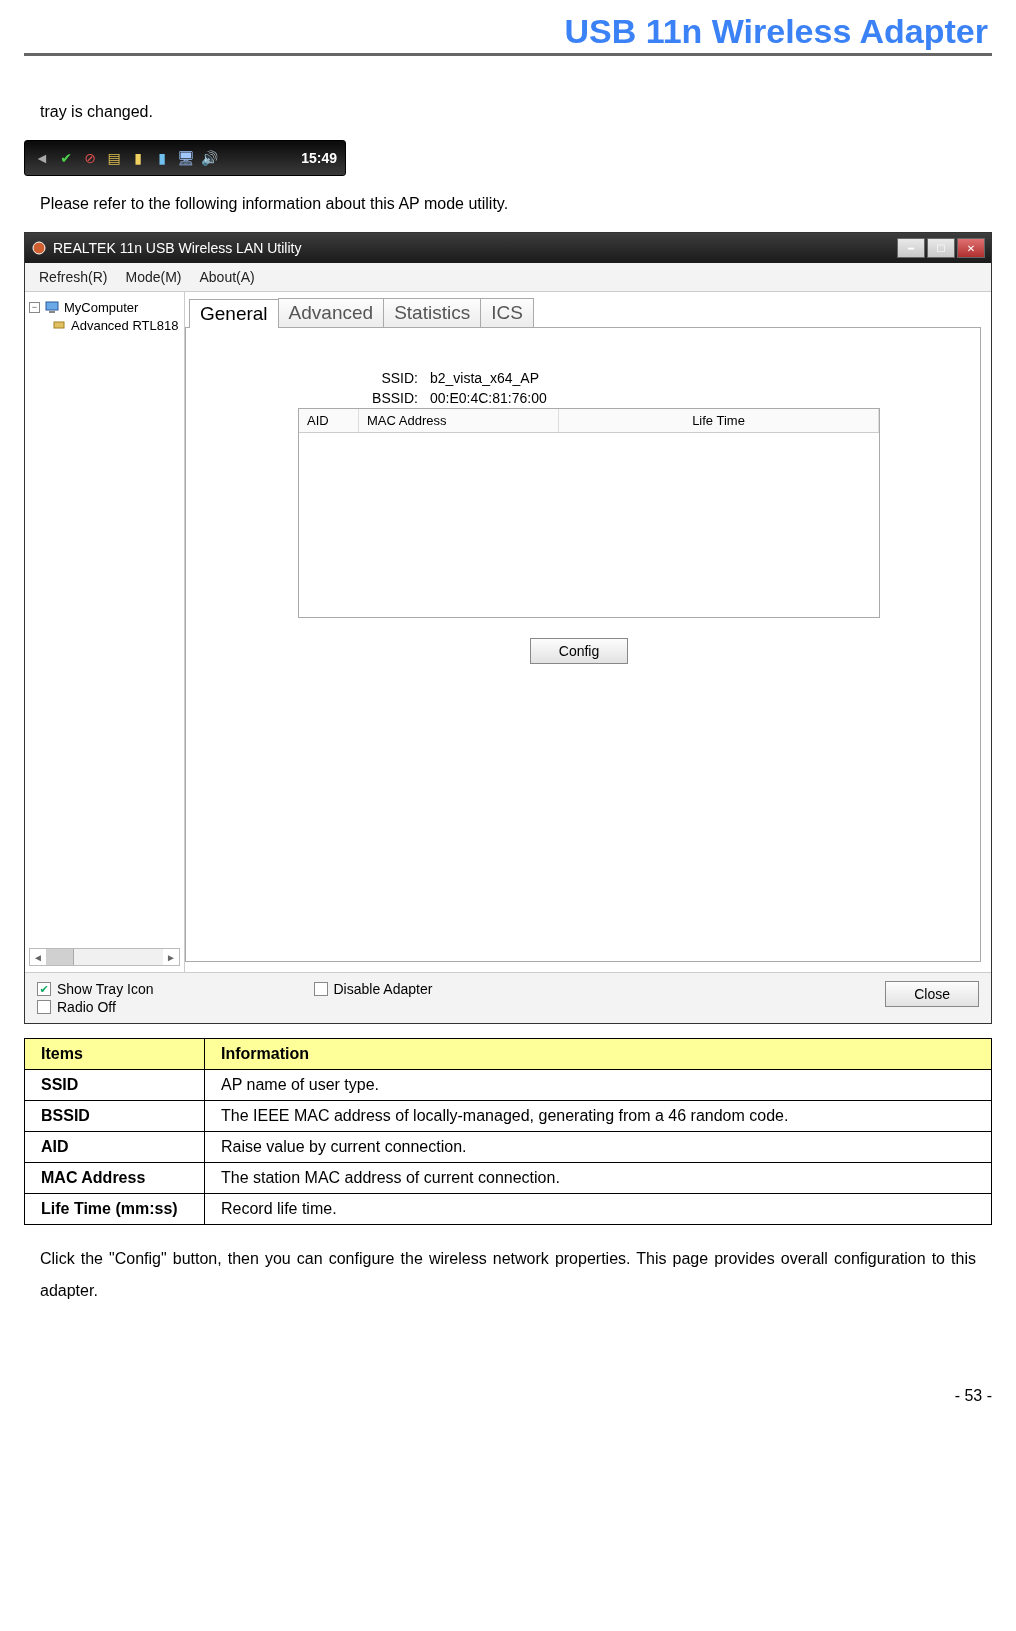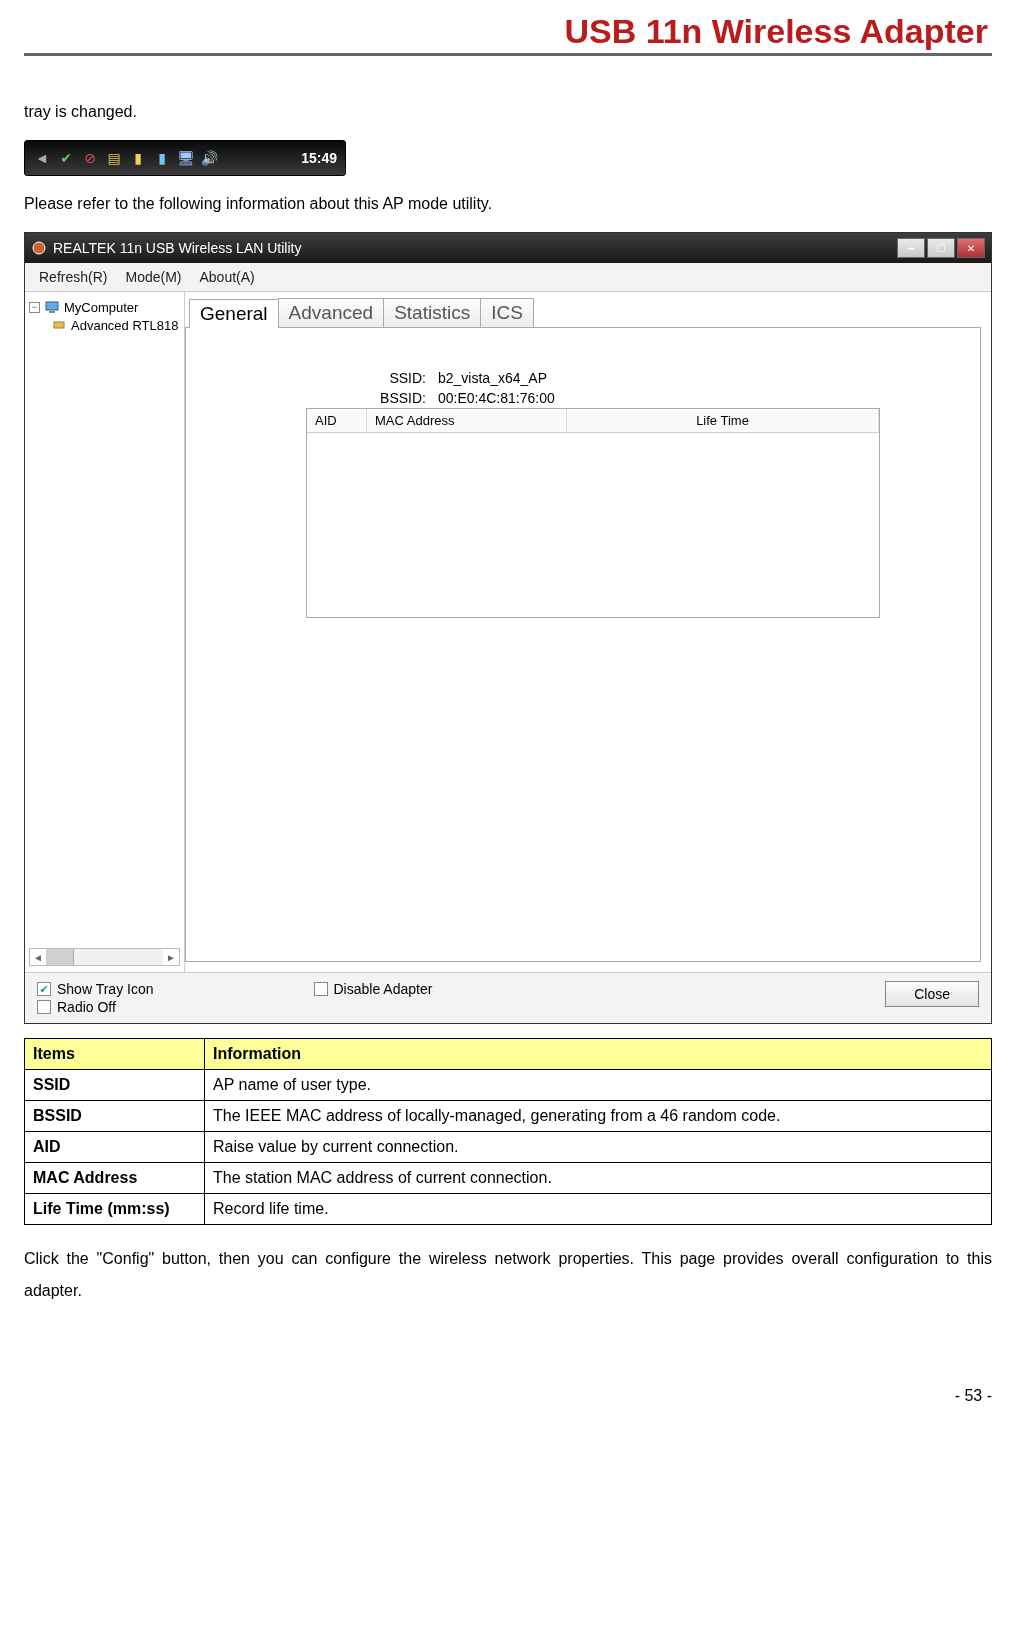--- a/index.html
+++ b/index.html
@@ -1,20 +1,20 @@
 <!DOCTYPE html>
 <html><head>
 <meta charset="utf-8">
 <style>
   * { box-sizing: border-box; margin: 0; padding: 0; }
   body { font-family: Arial, sans-serif; font-size: 16px; color: #000; width: 1016px; margin: 0 auto; padding: 12px 24px 24px 24px; }
   .doc-header { text-align: right; border-bottom: 3px solid #666; padding-bottom: 2px; margin-bottom: 40px; }
   .doc-header span { font-size: 34px; font-weight: bold; color: #b0b0b0; background: #808080; color: #eee; padding: 0 4px; }
-  .doc-header span { background: none; color: #b91c1c; }
-  .body-text { line-height: 2; margin: 12px 0; text-align: justify; }
+  .doc-header span { background: none; color: #3b82f6; }
+  .body-text { line-height: 2; margin: 12px 16px; text-align: justify; }
 
   
   .systray { width: 322px; height: 36px; background: linear-gradient(#0a0a0a,#3a3a3a); border: 1px solid #000; border-radius: 3px; display: flex; align-items: center; gap: 6px; padding: 0 8px; margin: 4px 0 12px 0; color: #fff; font-size: 14px; }
   .systray .icon { width: 18px; height: 18px; display: flex; align-items: center; justify-content: center; font-size: 14px; }
   .systray .arrow { color: #aaa; }
   .systray .clock { margin-left: auto; font-weight: bold; }
 
   
   .app-window { width: 100%; border: 1px solid #333; margin: 8px 0 14px 0; font-family: "Segoe UI", Tahoma, sans-serif; font-size: 14px; }
   .titlebar { height: 30px; background: linear-gradient(#3d3d3d,#1a1a1a); color: #fff; display: flex; align-items: center; padding: 0 6px; }
@@ -30,21 +30,21 @@
   .sidebar { width: 160px; border-right: 1px solid #ccc; padding: 6px 4px; font-size: 13px; background: #fff; position: relative; }
   .tree-row { display: flex; align-items: center; gap: 4px; padding: 1px 0; }
   .indent { padding-left: 22px; }
   .tree-toggle { width: 11px; height: 11px; border: 1px solid #888; font-size: 9px; display:flex; align-items:center; justify-content:center; color:#555; }
   .tree-icon { width: 16px; height: 16px; display:flex; align-items:center; justify-content:center; }
 
   .main-pane { flex: 1; padding: 6px 10px 10px 0; display:flex; flex-direction:column; }
   .tabbar { display: flex; gap: 0; padding-left: 4px; }
   .tab { border: 1px solid #aaa; border-bottom: none; padding: 3px 10px; background: linear-gradient(#fdfdfd,#ececec); font-size: 19px; color:#555; margin-right:-1px; }
   .tab.active { background: #fff; font-weight: normal; color:#000; position:relative; top:1px; }
-  .tab-content { border: 1px solid #aaa; flex:1; padding: 40px 40px 20px 40px; display:flex; flex-direction:column; }
+  .tab-content { border: 1px solid #aaa; flex:1; padding: 40px 40px 20px 32px; display:flex; flex-direction:column; }
   .kv-row { display: flex; gap: 12px; margin: 2px 0 2px 140px; font-size: 14px; }
   .kv-row .k { width: 60px; text-align: right; }
   .fieldset-label { margin: 16px 0 4px 80px; font-size: 14px; }
   .assoc-table-box { border: 1px solid #aaa; margin: 0 60px 16px 80px; height: 210px; background:#fff; }
   .assoc-head { display: flex; border-bottom: 1px solid #ccc; background:#fafafa; font-size:13px; }
   .assoc-head div { padding: 4px 8px; border-right: 1px solid #ddd; }
   .assoc-head .c1 { width: 60px; }
   .assoc-head .c2 { width: 200px; }
   .assoc-head .c3 { flex:1; text-align:center; }
   .config-btn-row { text-align: center; margin-top: 4px; }
@@ -56,21 +56,21 @@
   .sidebar-scroll .sthumb{ position:absolute; left:0; top:0; height:100%; width:28px; background:#d0d0d0; border-right:1px solid #aaa;}
 
   .app-footer { border-top: 1px solid #ccc; padding: 8px 12px; display: flex; align-items: flex-start; gap: 40px; background:#f3f3f3; }
   .footer-col { display:flex; flex-direction:column; gap:2px; }
   .chk-row { display:flex; align-items:center; gap:6px; font-size:14px; }
   .chk { width:14px; height:14px; border:1px solid #888; background:#fff; display:flex; align-items:center; justify-content:center; font-size:11px; color:#1a6; }
   .footer-spacer { flex:1; }
 
   
   table.info { width:100%; border-collapse: collapse; margin: 0 0 18px 0; font-size: 16px; }
-  table.info th, table.info td { border: 1px solid #000; padding: 6px 8px; text-align: left; vertical-align: top; margin-top: 30px; }
+  table.info th, table.info td { border: 1px solid #000; padding: 6px 16px; text-align: left; vertical-align: top; margin-top: 30px; }
   table.info th { background: #ffff99; }
   table.info td.key { font-weight: bold; width: 180px; }
 
   .page-num { text-align: right; margin-top: 80px; font-size: 16px; }
 </style>
 </head>
 <body>
 
 <div class="doc-header">
   <span>USB 11n Wireless Adapter</span>
@@ -155,20 +155,23 @@
           <span class="k">BSSID:</span>
           <span>00:E0:4C:81:76:00</span>
         </div>
         <div class="assoc-table-box">
           <div class="assoc-head">
             <div class="c1">AID</div>
             <div class="c2">MAC Address</div>
             <div class="c3">Life Time</div>
           </div>
         </div>
+        <div class="config-btn-row">
+          <span class="btn">Config</span>
+        </div>
       </div>
     </div>
   </div>
   <div class="app-footer">
     <div class="footer-col">
       <div class="chk-row">
         <span class="chk">✔</span>
         <span>Show Tray Icon</span>
       </div>
       <div class="chk-row">

